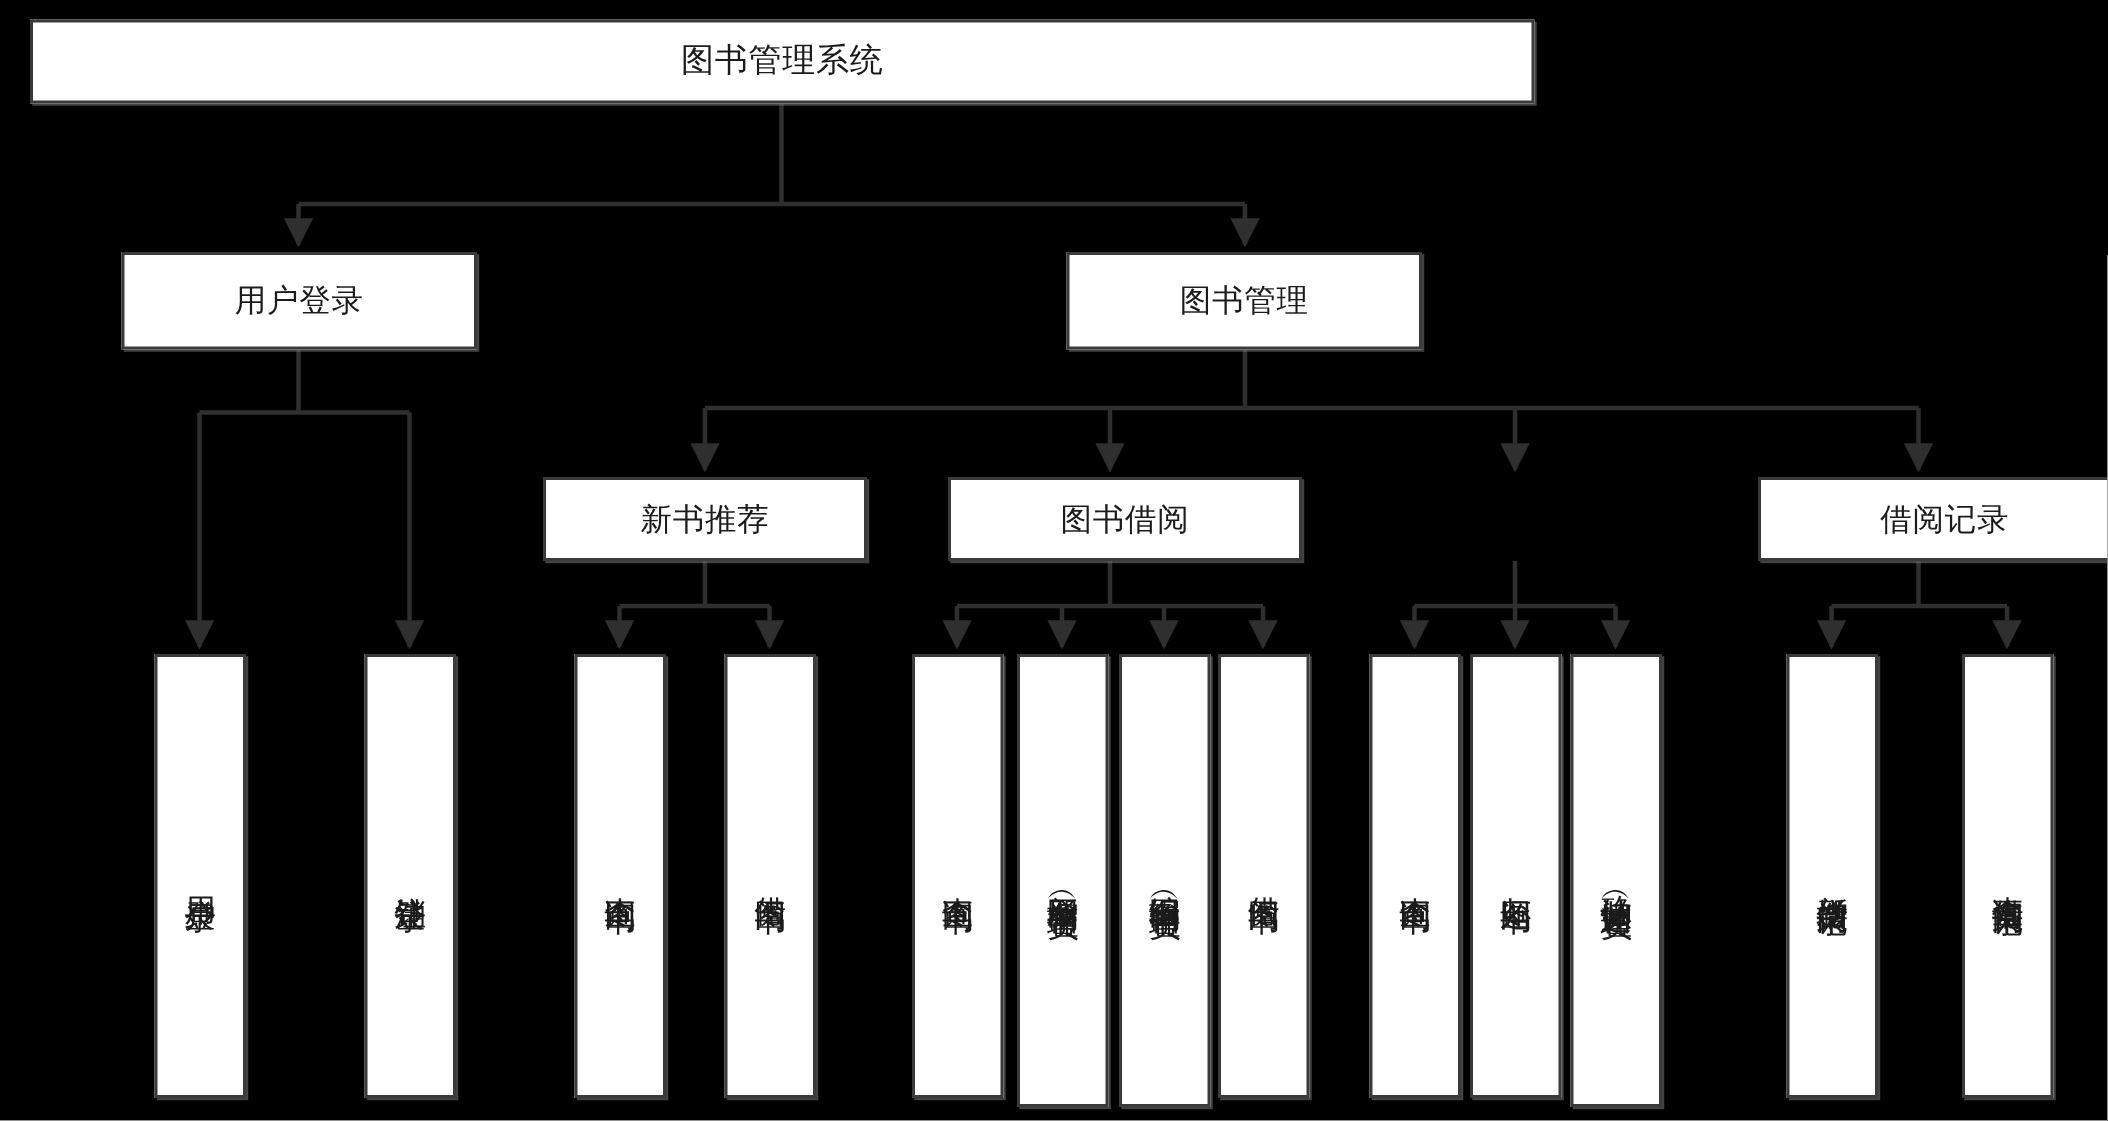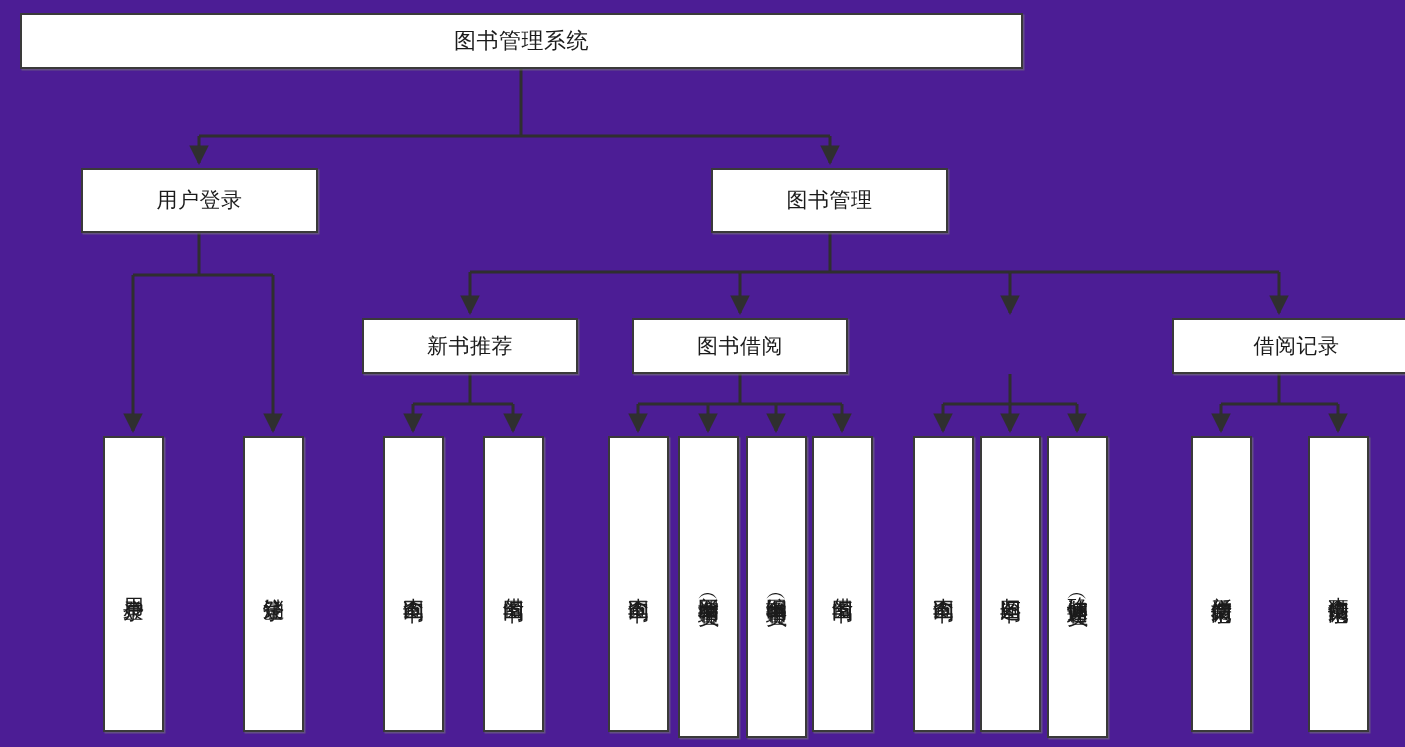--- a/index.html
+++ b/index.html
@@ -9,21 +9,21 @@
     padding: 0;
     background: #ffffff;
   }
   body {
     font-family: "DejaVu Sans", "Liberation Sans", sans-serif;
   }
   #diagram-root {
     position: relative;
     width: 1405px;
     height: 747px;
-    background: #4c1d95;
+    background: #000000;
     overflow: hidden;
   }
   #edge-layer {
     position: absolute;
     left: 0;
     top: 0;
     width: 1405px;
     height: 747px;
     pointer-events: none;
   }
@@ -136,21 +136,21 @@
   <div class="node horizontal" style="left:81px; top:168px; width:237px; height:65px;">
     <span class="node-label">用户登录</span>
   </div>
   <div class="node horizontal" style="left:711px; top:168px; width:237px; height:65px;font-family:Liberation Serif, serif;">
     <span class="node-label">图书管理</span>
   </div>
 
   <div class="node horizontal" style="left:362px; top:318px; width:216px; height:56px;">
     <span class="node-label">新书推荐</span>
   </div>
-  <div class="node horizontal" style="left:632px; top:318px; width:216px; height:56px;">
+  <div class="node horizontal" style="left:632px; top:318px; width:236px; height:56px;">
     <span class="node-label">图书借阅</span>
   </div>
   <div class="node horizontal" style="left:1172px; top:318px; width:249px; height:56px;">
     <span class="node-label">借阅记录</span>
   </div>
 
   <div class="node vertical" style="left:103px; top:436px; width:61px; height:296px;">
     <span class="node-label">用户登录</span>
   </div>
   <div class="node vertical" style="left:243px; top:436px; width:61px; height:296px;">

